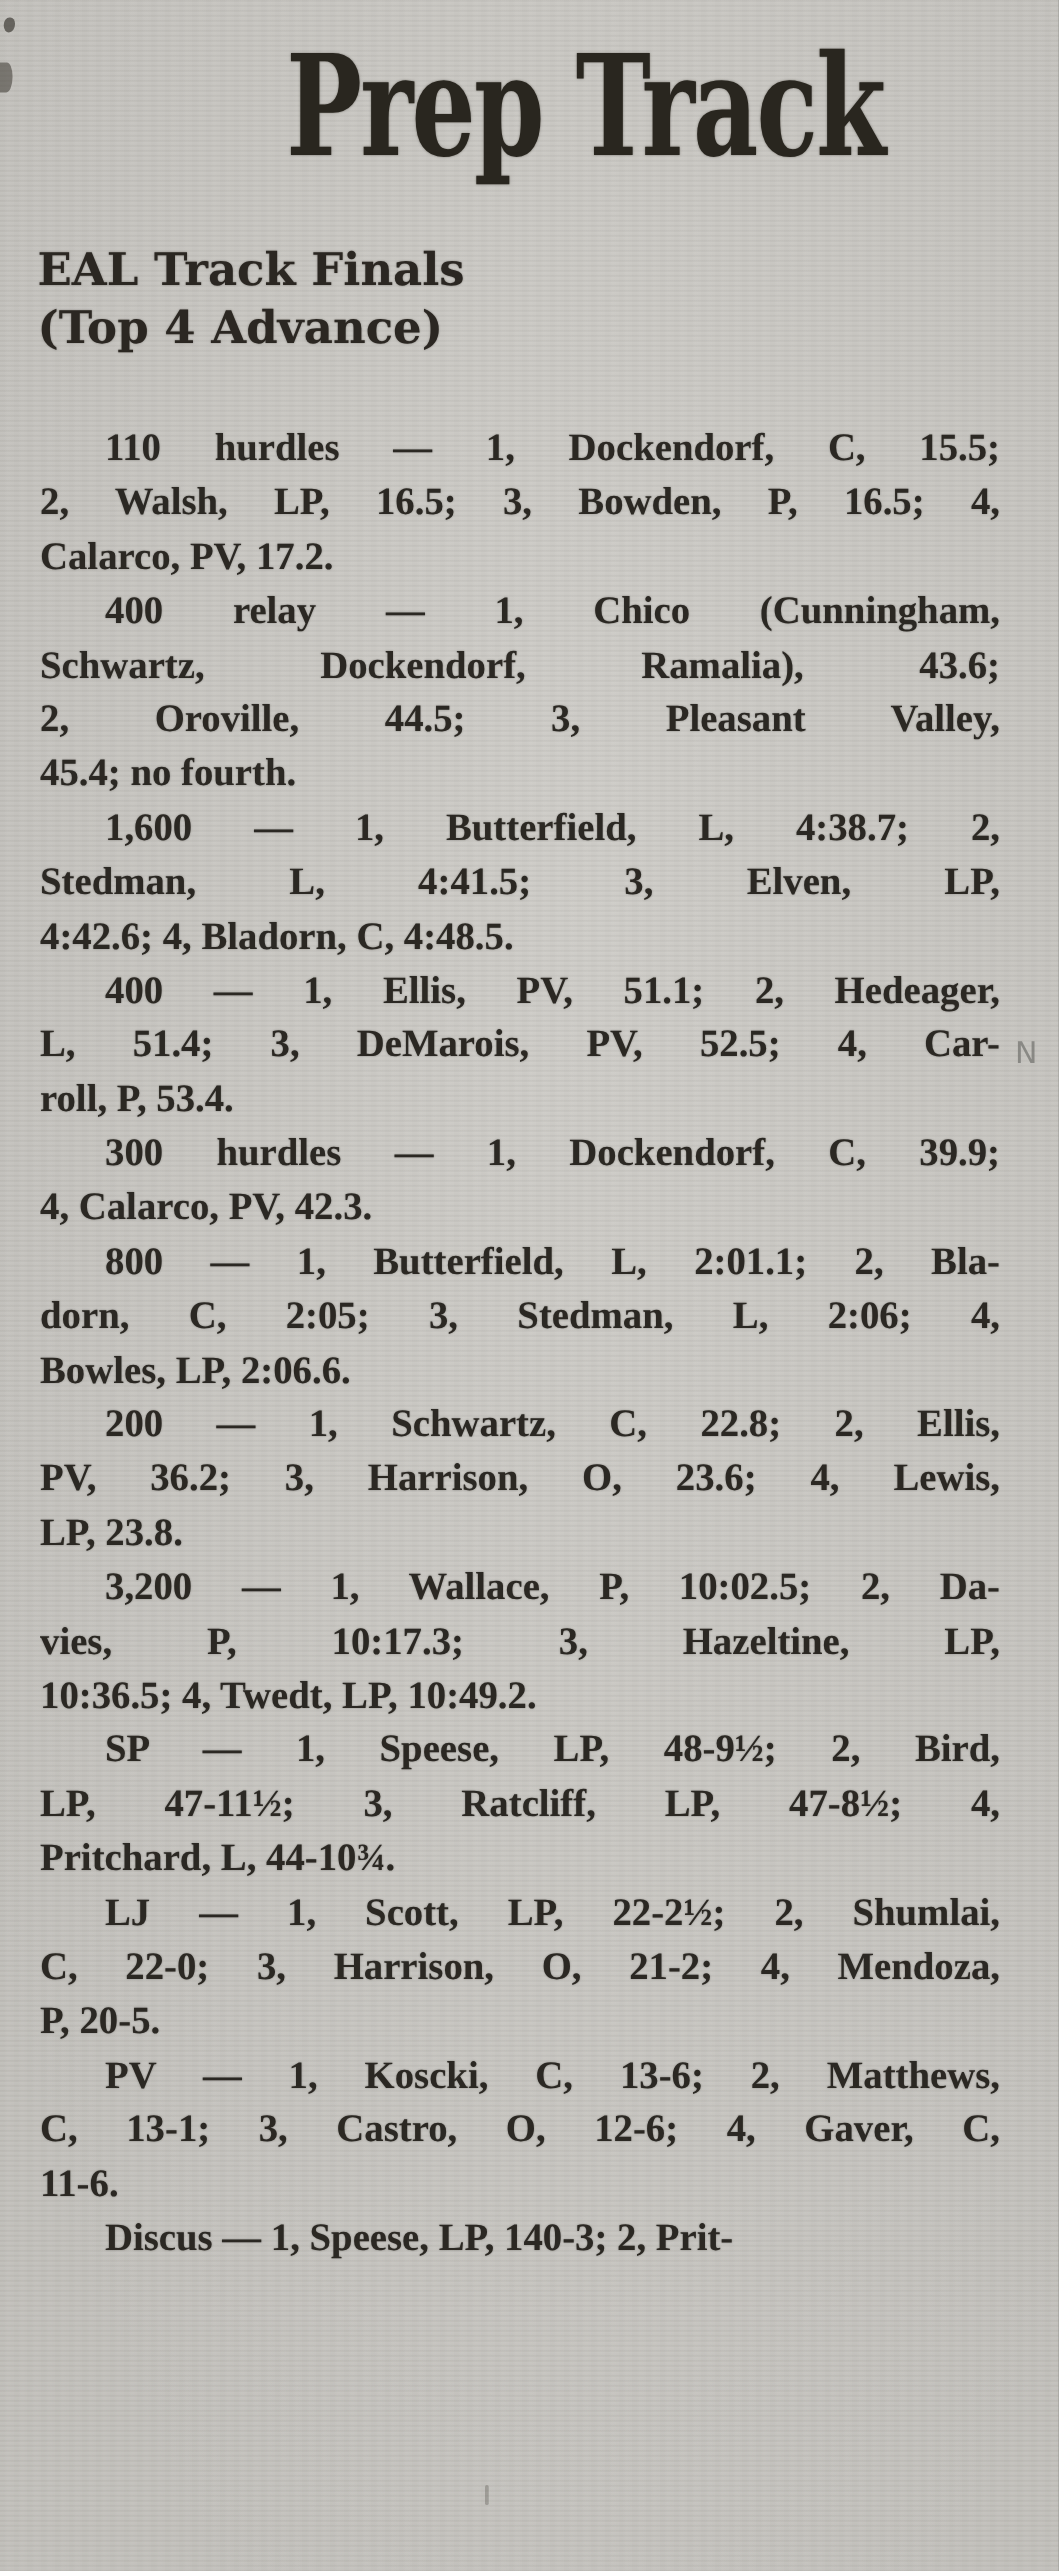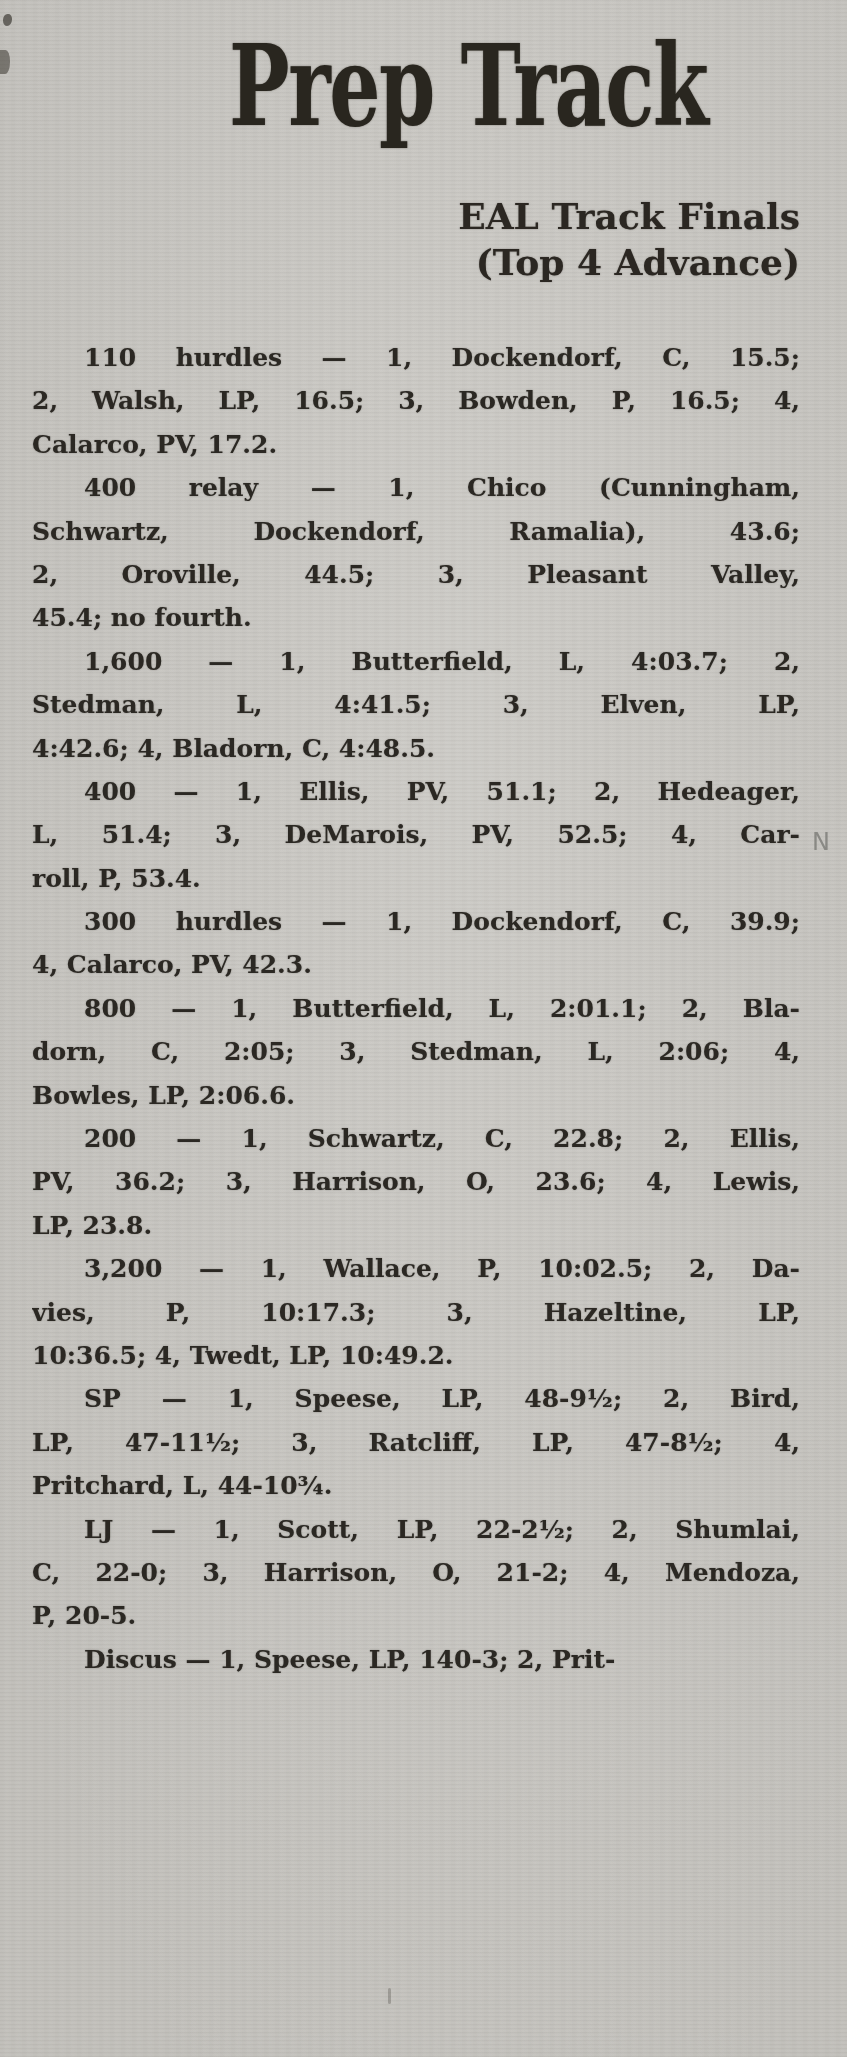--- a/index.html
+++ b/index.html
@@ -41,48 +41,49 @@
     transform-origin: 50% 0%;
     color: #29261f;
     text-shadow: 0 0 2px rgba(41, 38, 31, 0.55);
     white-space: nowrap;
   }
   .subhead {
     position: absolute;
     top: 193px;
     left: 30px;
     width: 770px;
-    text-align: right;
+    text-align: left;
   }
   .subhead-line {
     font-size: 36px;
     font-weight: bold;
     line-height: 46px;
     color: #2b2722;
     text-shadow: 0 0 1.5px rgba(43, 39, 34, 0.5);
     letter-spacing: 0px;
   }
   .bodycol {
     position: absolute;
     top: 336px;
     left: 32px;
     width: 768px;
   }
   .para { margin: 0; padding: 0; }
   .bline {
-    font-size: 25px;
+    font-size: 31px;
     font-weight: bold;
     line-height: 43.4px;
     height: 43.4px;
     overflow: hidden;
     text-align: justify;
     text-align-last: justify;
     white-space: normal;
     color: #2b2823;
     text-shadow: 0 0 1.5px rgba(43, 40, 35, 0.45);
+    font-family: Liberation Serif, serif;
   }
   .bline.first { text-indent: 52px; }
   .bline.lastline {
     text-align: center;
     text-align-last: left;
   }
   
   .artifact { position: absolute; pointer-events: none; }
   .artifact-corner-speck {
     top: 14px; left: 3px; width: 9px; height: 12px;
@@ -131,21 +132,21 @@
 
 
     <div class="para">
       <div class="bline first">400 relay — 1, Chico (Cunningham,</div>
       <div class="bline">Schwartz, Dockendorf, Ramalia), 43.6;</div>
       <div class="bline">2, Oroville, 44.5; 3, Pleasant Valley,</div>
       <div class="bline lastline">45.4; no fourth.</div>
     </div>
 
     <div class="para">
-      <div class="bline first">1,600 — 1, Butterfield, L, 4:03.7; 2,</div>
+      <div class="bline first">1,600 — 1, Butterfield, L, 4:38.7; 2,</div>
       <div class="bline">Stedman, L, 4:41.5; 3, Elven, LP,</div>
       <div class="bline lastline">4:42.6; 4, Bladorn, C, 4:48.5.</div>
     </div>
 
     <div class="para">
       <div class="bline first">400 — 1, Ellis, PV, 51.1; 2, Hedeager,</div>
       <div class="bline">L, 51.4; 3, DeMarois, PV, 52.5; 4, Car-</div>
       <div class="bline lastline">roll, P, 53.4.</div>
     </div>
 
@@ -177,19 +178,24 @@
       <div class="bline">LP, 47-11½; 3, Ratcliff, LP, 47-8½; 4,</div>
       <div class="bline lastline">Pritchard, L, 44-10¾.</div>
     </div>
 
     <div class="para">
       <div class="bline first">LJ — 1, Scott, LP, 22-2½; 2, Shumlai,</div>
       <div class="bline">C, 22-0; 3, Harrison, O, 21-2; 4, Mendoza,</div>
       <div class="bline lastline">P, 20-5.</div>
     </div>
 
+    <div class="para">
+      <div class="bline first">PV — 1, Koscki, C, 13-6; 2, Matthews,</div>
+      <div class="bline">C, 13-1; 3, Castro, O, 12-6; 4, Gaver, C,</div>
+      <div class="bline lastline">11-6.</div>
+    </div>
 
     <div class="para">
       <div class="bline first lastline">Discus — 1, Speese, LP, 140-3; 2, Prit-</div>
     </div>
 
   </div>
 </div>
 
 </body></html>

